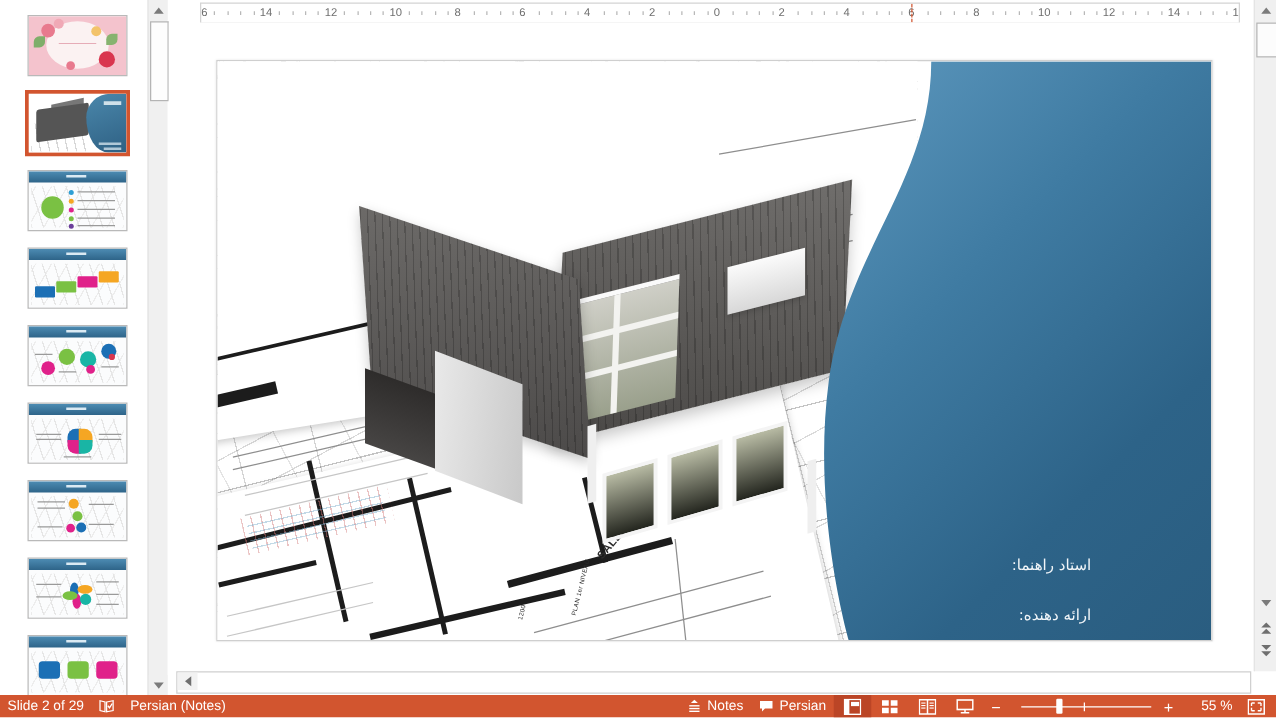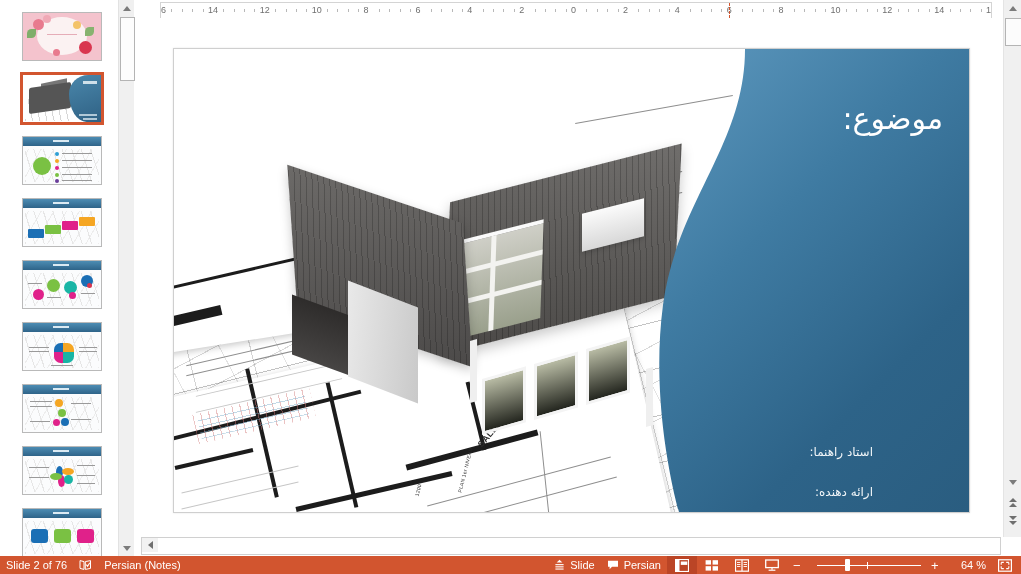--- a/index.html
+++ b/index.html
@@ -585,21 +585,20 @@
             <div class="win" style="left:52px;"></div>
             <div class="win" style="left:104px;"></div>
           </div>
           <div class="post" style="left:206px;top:196px;width:7px;height:62px;transform:skewY(-16deg);"></div>
           <div class="post" style="left:382px;top:224px;width:7px;height:58px;transform:skewY(-16deg);"></div>
         </div>
       </div>
 
       <div class="wave"></div>
 
-      <div class="slide-title">موضوع:</div>
       <div class="slide-sub sub-2">ارائه دهنده:</div>
       <div class="slide-sub sub-1">استاد راهنما:</div>
     </div>
   </div>
 
   <div class="vscroll">
     <div class="vs-btn" style="top:0">
       <span class="sb-arrow sb-up"></span>
     </div>
     <div class="vs-thumb"></div>
@@ -617,21 +616,21 @@
   </div>
 
   <div class="hscroll">
     <div class="hs-btn" style="left:0">
       <span class="hs-arrow hs-left"></span>
     </div>
   </div>
 
   <div class="status">
 
-    <div class="st-item">Slide 2 of 76</div>
+    <div class="st-item">Slide 2 of 29</div>
 
     <div class="st-item">
       <svg width="13" height="12" viewBox="0 0 13 12">
         <path d="M1 1.6 L5 2.6 L5 10.4 L1 9.4 Z" fill="none" stroke="#fff" stroke-width="1"></path>
         <path d="M6.3 2.6 L11.5 1.6 L11.5 9.4 L6.3 10.4 Z" fill="none" stroke="#fff" stroke-width="1"></path>
         <path d="M7.3 5.6 L8.6 7.2 L10.8 3.8" fill="none" stroke="#fff" stroke-width="1.1"></path>
       </svg>
     </div>
 
     <div class="st-item">Persian (Notes)</div>
@@ -640,21 +639,21 @@
 
     <div class="st-item">
       <span style="margin-right:5px;">
         <svg width="11" height="12" viewBox="0 0 11 12">
           <path d="M5.5 0.8 L8.3 3.4 L2.7 3.4 Z" fill="#fff"></path>
           <rect x="1.4" y="5.1" width="8.2" height="1.1" fill="#fff"></rect>
           <rect x="1.4" y="7.3" width="8.2" height="1.1" fill="#fff"></rect>
           <rect x="1.4" y="9.5" width="8.2" height="1.1" fill="#fff"></rect>
         </svg>
       </span>
-      <span>Slide</span>
+      <span>Notes</span>
     </div>
 
     <div class="st-item">
       <span style="margin-right:5px;">
         <svg width="12" height="12" viewBox="0 0 12 12">
           <path d="M1 1.8 h10 v6 h-6 l-2.4 2.4 v-2.4 h-1.6 Z" fill="#fff"></path>
         </svg>
       </span>
       <span>Persian</span>
     </div>
@@ -700,21 +699,21 @@
     <div class="st-item zsign">−</div>
 
     <div class="zoom-track">
       <div class="zt-line"></div>
       <div class="zt-tick"></div>
       <div class="zt-thumb"></div>
     </div>
 
     <div class="st-item zsign">+</div>
 
-    <div class="st-item" style="padding-left:10px;">64 %</div>
+    <div class="st-item" style="padding-left:10px;">55 %</div>
 
     <div class="st-item" style="padding-right:9px;">
       <svg width="14" height="13" viewBox="0 0 14 13">
         <rect x="0.6" y="0.8" width="12.8" height="11.4" fill="none" stroke="#fff" stroke-width="1.2"></rect>
         <path d="M3.2 3.4 h2.6 M3.2 3.4 v2.4 M10.8 3.4 h-2.6 M10.8 3.4 v2.4 M3.2 9.6 h2.6 M3.2 9.6 v-2.4 M10.8 9.6 h-2.6 M10.8 9.6 v-2.4" stroke="#fff" stroke-width="1.1" fill="none"></path>
       </svg>
     </div>
   </div>
 
 </div>

